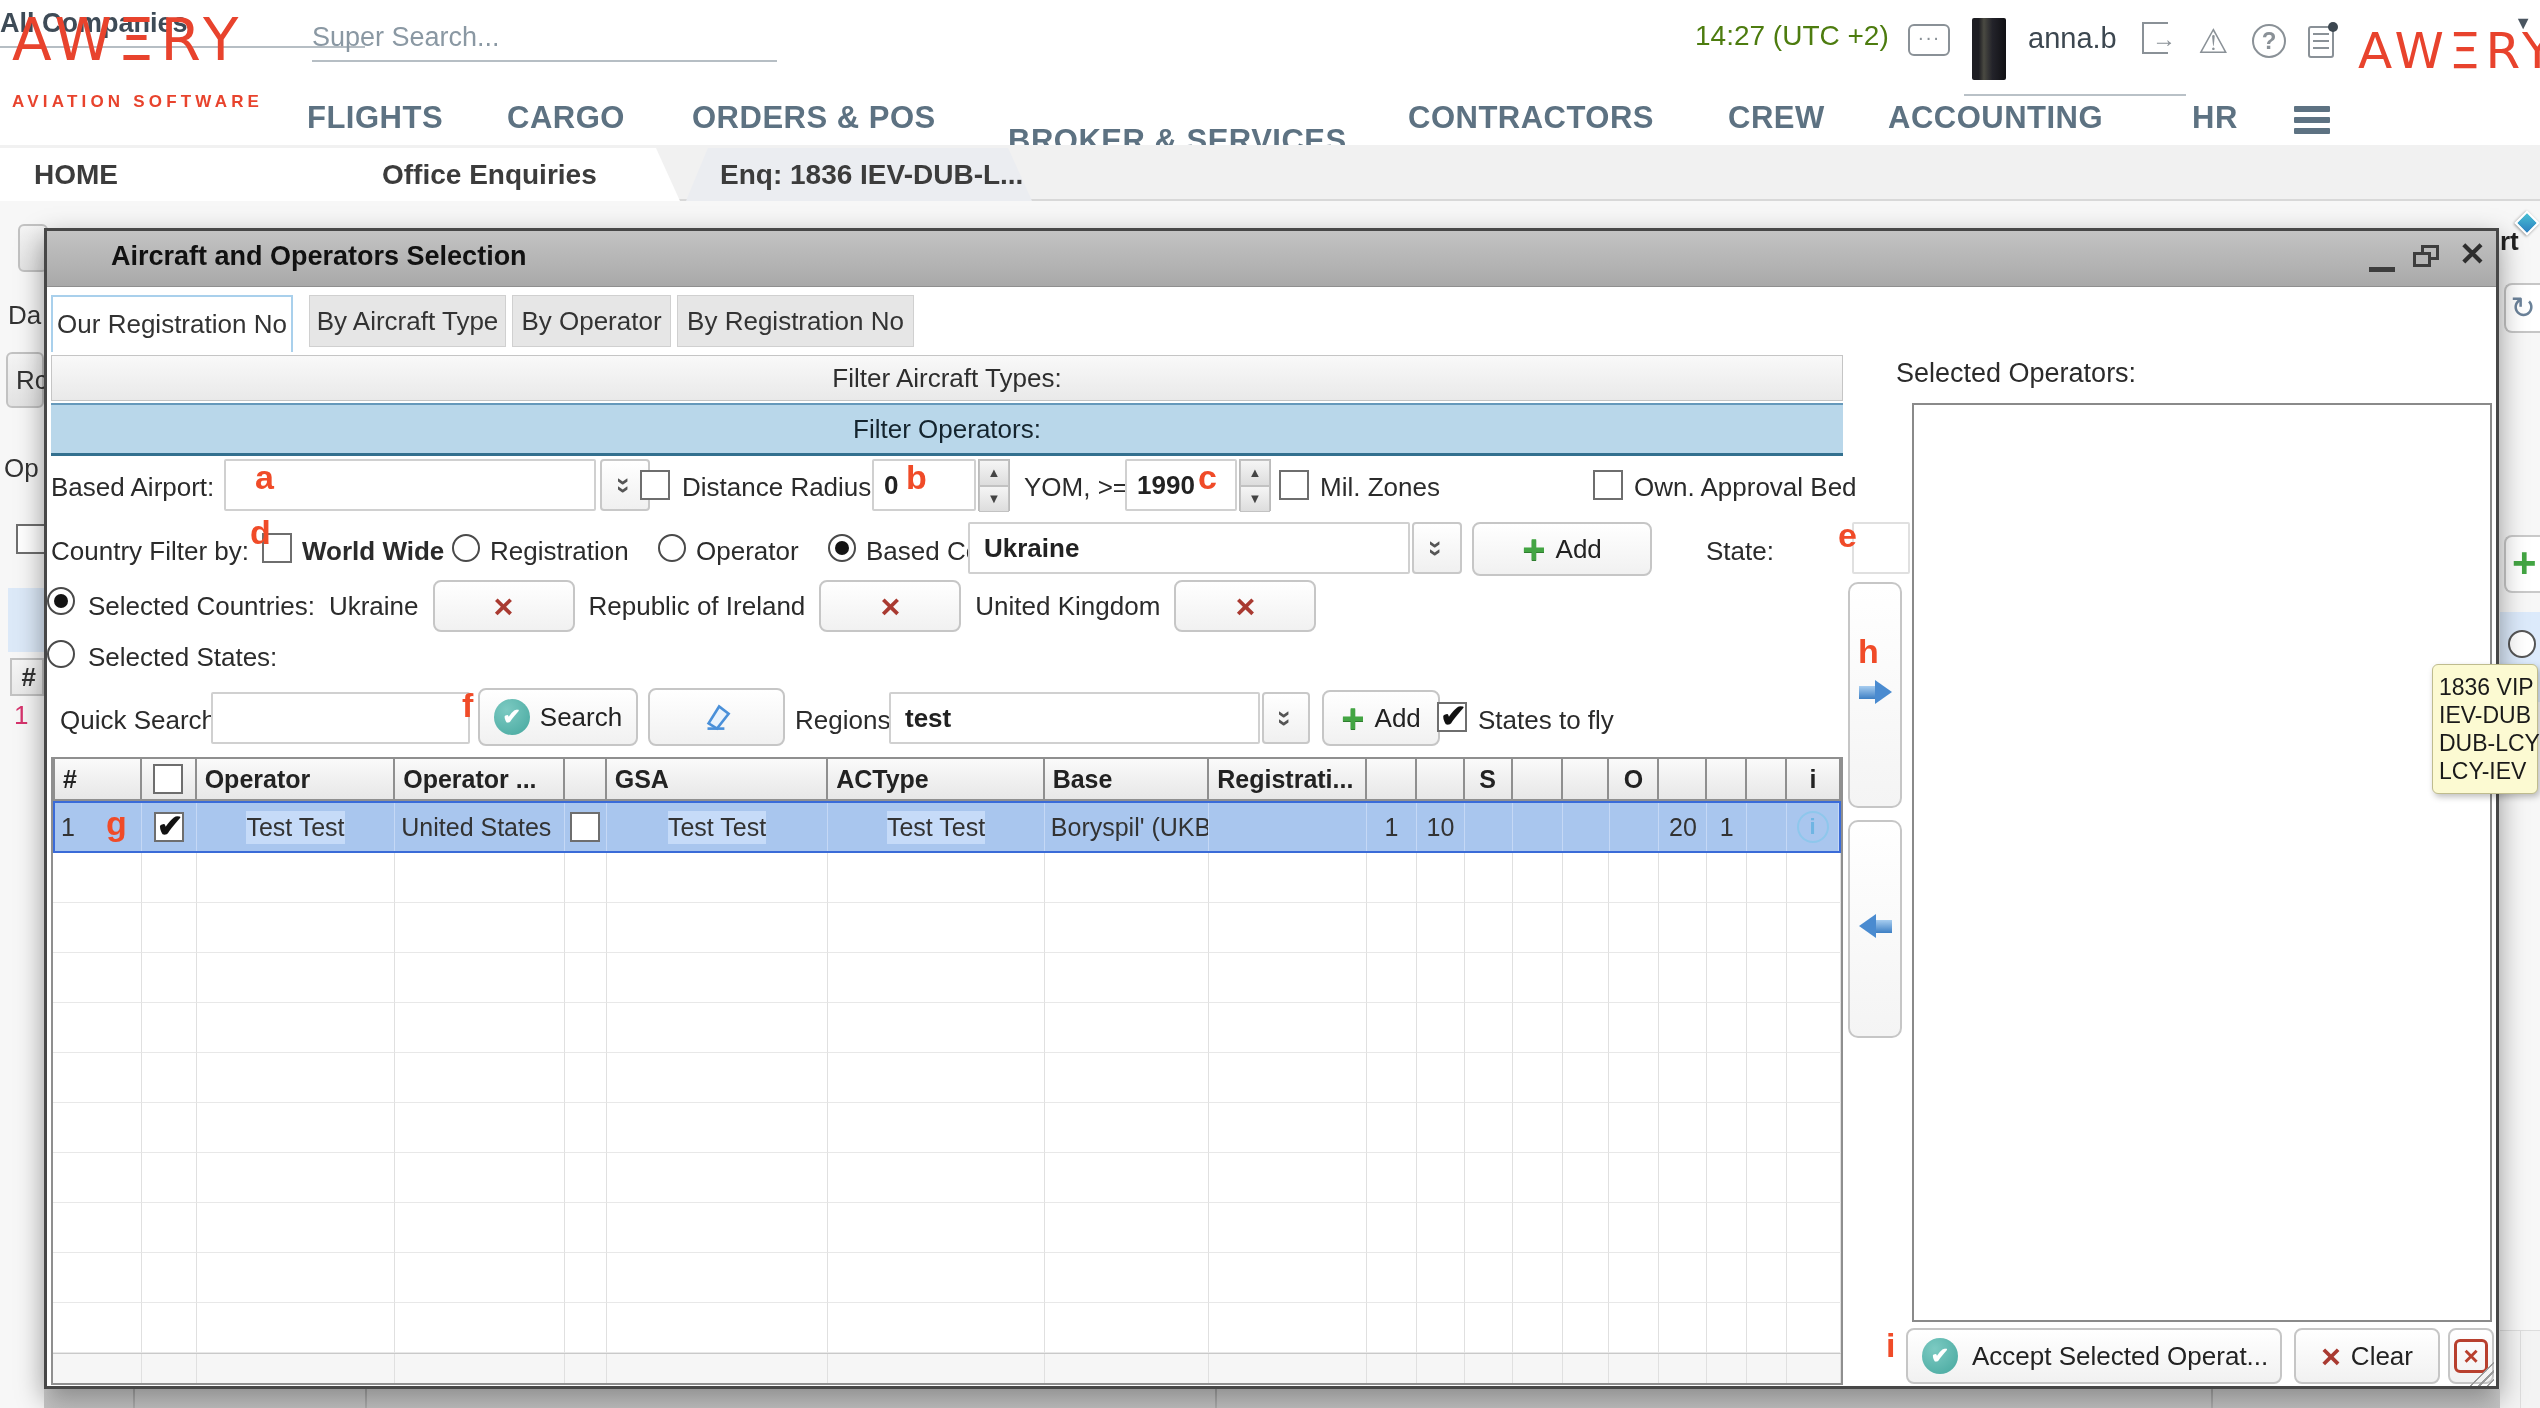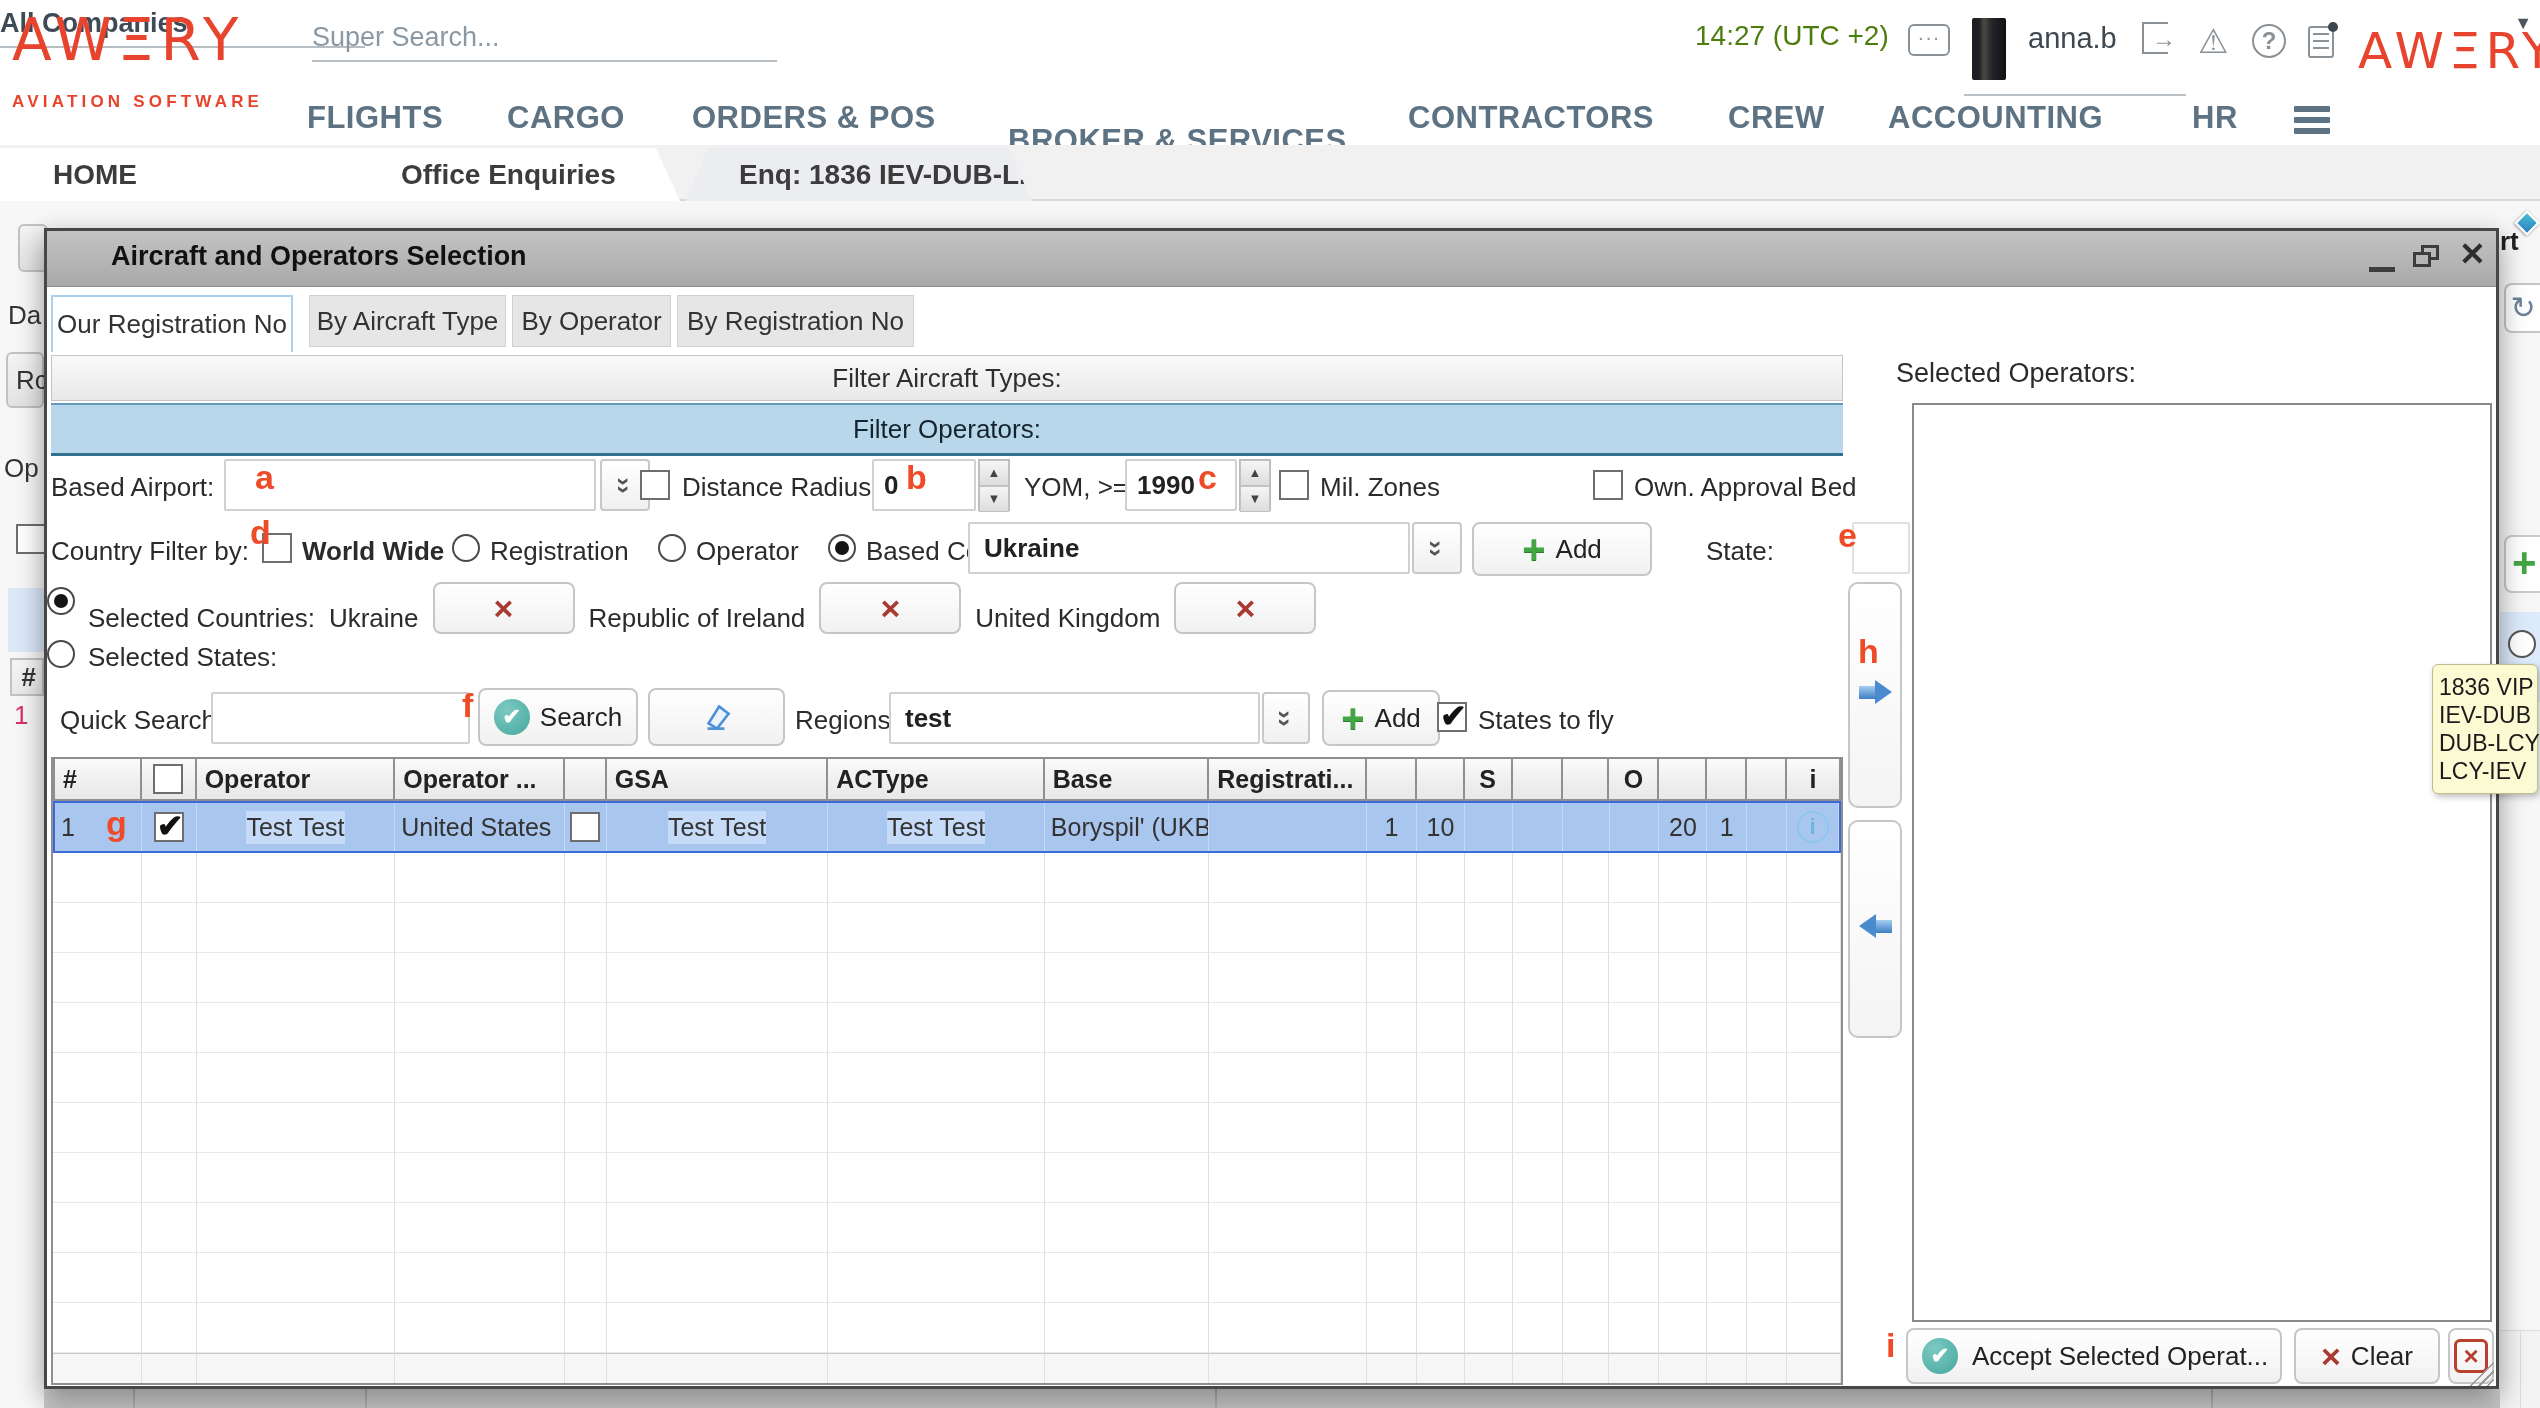--- a/index.html
+++ b/index.html
@@ -33,21 +33,21 @@
   
   .nav-item { position:absolute; top:100px; font-size:31px; font-weight:600; color:#5d7282; letter-spacing:0.5px; cursor:pointer; }
   .burger { position:absolute; left:2294px; top:106px; width:36px; }
   .burger i { display:block; height:6px; background:#5d7282; margin-bottom:5px; border-radius:1px; }
 
   
   #tabstrip { position:absolute; left:0; top:145px; width:2540px; height:56px; background:#f1f1f1; border-bottom:2px solid #d8d8d8; }
   .btab { position:absolute; top:3px; height:53px; background:#ffffff; clip-path:polygon(22px 0, calc(100% - 24px) 0, 100% 100%, 0 100%); filter:drop-shadow(0 0 1px #b9b9b9); font-size:28px; font-weight:700; color:#3c3c3c; display:flex; align-items:center; }
   .btab.first { clip-path:polygon(0 0, calc(100% - 24px) 0, 100% 100%, 0 100%); }
   .btab.active { background:#ebedf1; }
-  .btab span { margin-left:53px; white-space:nowrap; }
+  .btab span { margin-left:34px; white-space:nowrap; }
 
   
   .frag { position:absolute; font-size:26px; color:#333; }
   .frag-btn { position:absolute; background:linear-gradient(#f4f4f4,#e3e3e3); border:2px solid #c2c2c2; border-radius:6px; font-size:26px; color:#333; display:flex; align-items:center; }
   .bg-blue { position:absolute; background:#dce9f8; }
   .gray-strip { position:absolute; left:44px; top:1389px; width:2456px; height:19px; background:linear-gradient(#dadada,#c7c7c7); }
   .gray-strip i { position:absolute; top:0; width:2px; height:100%; background:#b3b3b3; }
 
   
   #modal-frame { position:absolute; left:44px; top:228px; width:2455px; height:1161px; background:#ffffff; border:3px solid #474747; box-shadow:0 10px 26px rgba(0,0,0,0.4); }
@@ -77,21 +77,21 @@
   .chk.on::after { content:"✔"; position:absolute; left:1px; top:-7px; font-size:32px; font-weight:700; color:#111; }
   .rad { position:absolute; width:28px; height:28px; border:2px solid #4a4a4a; border-radius:50%; background:#fff; cursor:pointer; }
   .rad.on::after { content:""; position:absolute; inset:5px; border-radius:50%; background:#141414; }
   .btn { position:absolute; background:linear-gradient(#ffffff,#f1f1f1); border:2px solid #c6c6c6; border-radius:8px; display:flex; align-items:center; justify-content:center; gap:10px; font-size:26px; color:#222; cursor:pointer; white-space:nowrap; }
   .plus { font-size:40px; font-weight:900; color:#43a543; line-height:30px; text-shadow:0 1px 0 #2f7d2f; }
   .circ-check { width:36px; height:36px; border-radius:50%; background:radial-gradient(circle at 35% 30%, #7ccac2, #45a79e); color:#fff; font-size:22px; font-weight:700; display:flex; align-items:center; justify-content:center; }
   .redx { font-size:34px; font-weight:700; color:#a93a31; line-height:30px; }
   .xbox-ic { width:34px; height:34px; border:3px solid #b8402e; border-radius:6px; color:#b8402e; font-size:26px; font-weight:700; display:flex; align-items:center; justify-content:center; }
 
   
-  #countries { position:absolute; left:88px; top:578px; height:56px; display:flex; align-items:flex-end; gap:14px; }
+  #countries { position:absolute; left:88px; top:578px; height:56px; display:flex; align-items:center; gap:14px; }
   .cname { font-size:26px; color:#2b2b2b; white-space:nowrap; }
   .cxbtn { width:142px; height:52px; background:linear-gradient(#fff,#f1f1f1); border:2px solid #c6c6c6; border-radius:8px; display:flex; align-items:center; justify-content:center; cursor:pointer; }
 
   
   #grid { position:absolute; left:51px; top:757px; width:1792px; border:2px solid #8f8f8f; border-top:none; }
   .g-head { display:flex; height:44px; }
   .g-head .th { background:linear-gradient(#fafafa,#e7e7e7); border:2px solid #8f8f8f; border-left:none; font-size:25px; font-weight:700; color:#222; display:flex; align-items:center; padding:0 8px; white-space:nowrap; overflow:hidden; }
   .g-head .th:first-child { border-left:2px solid #8f8f8f; }
   .g-head .th.ctr { justify-content:center; padding:0; }
   .g-row { display:flex; height:52px; background:#a9c6ee; border:2px solid #3a6bd8; }

